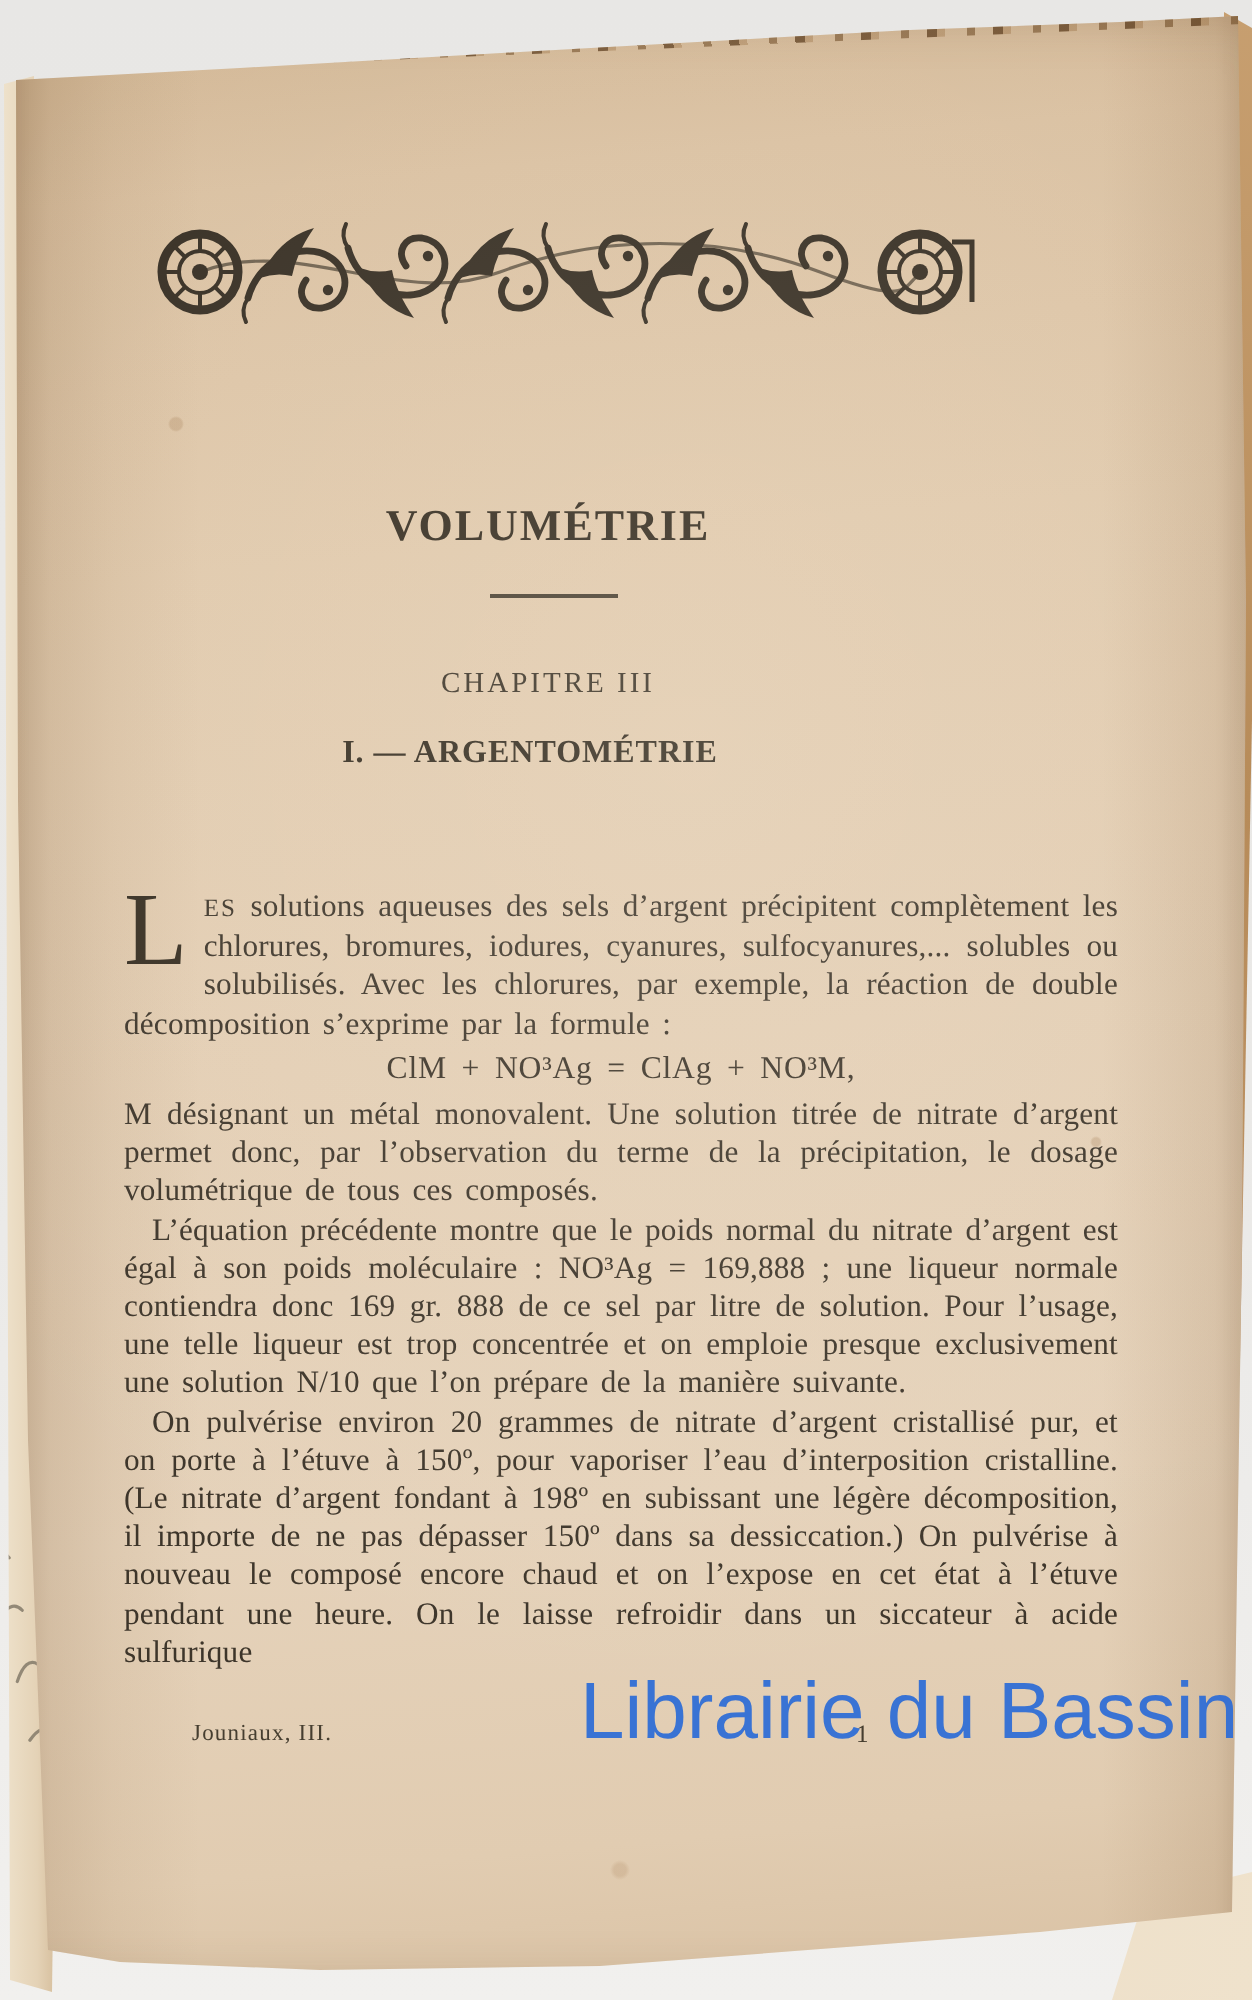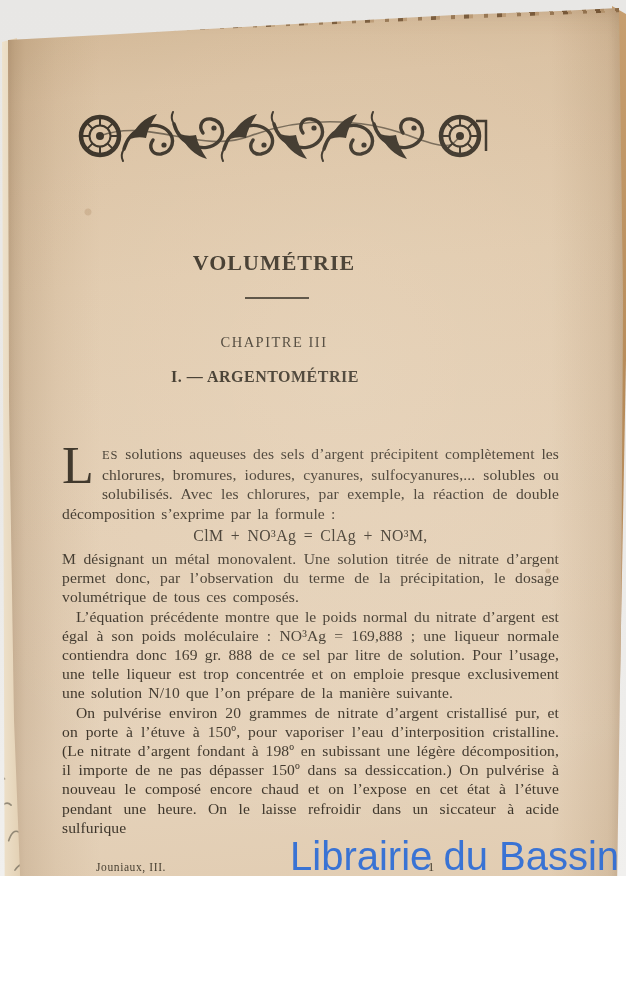--- a/index.html
+++ b/index.html
@@ -1,17 +1,17 @@
 <!DOCTYPE html>
 <html><head>
 <meta charset="utf-8">
 <style>
   html,body{margin:0;padding:0;}
   .photo{
-    position:relative;width:626px;height:876px;overflow:hidden;
+    position:relative;width:626px;height:1000px;overflow:hidden;
     background:linear-gradient(180deg,#e8e7e5 0%,#eae9e7 55%,#f1f0ee 100%);
     font-family:"Liberation Serif", serif;
   }
   
   .fore-edge{
     position:absolute;left:0;top:0;width:626px;height:1000px;
     clip-path:polygon(612px 6px,626px 14px,626px 360px,620px 680px,612px 680px);
     background:linear-gradient(180deg,#c79f70 0%,#b78b59 40%,#c0966a 75%,#d2b28a 100%);
   }
   .corner-page{

